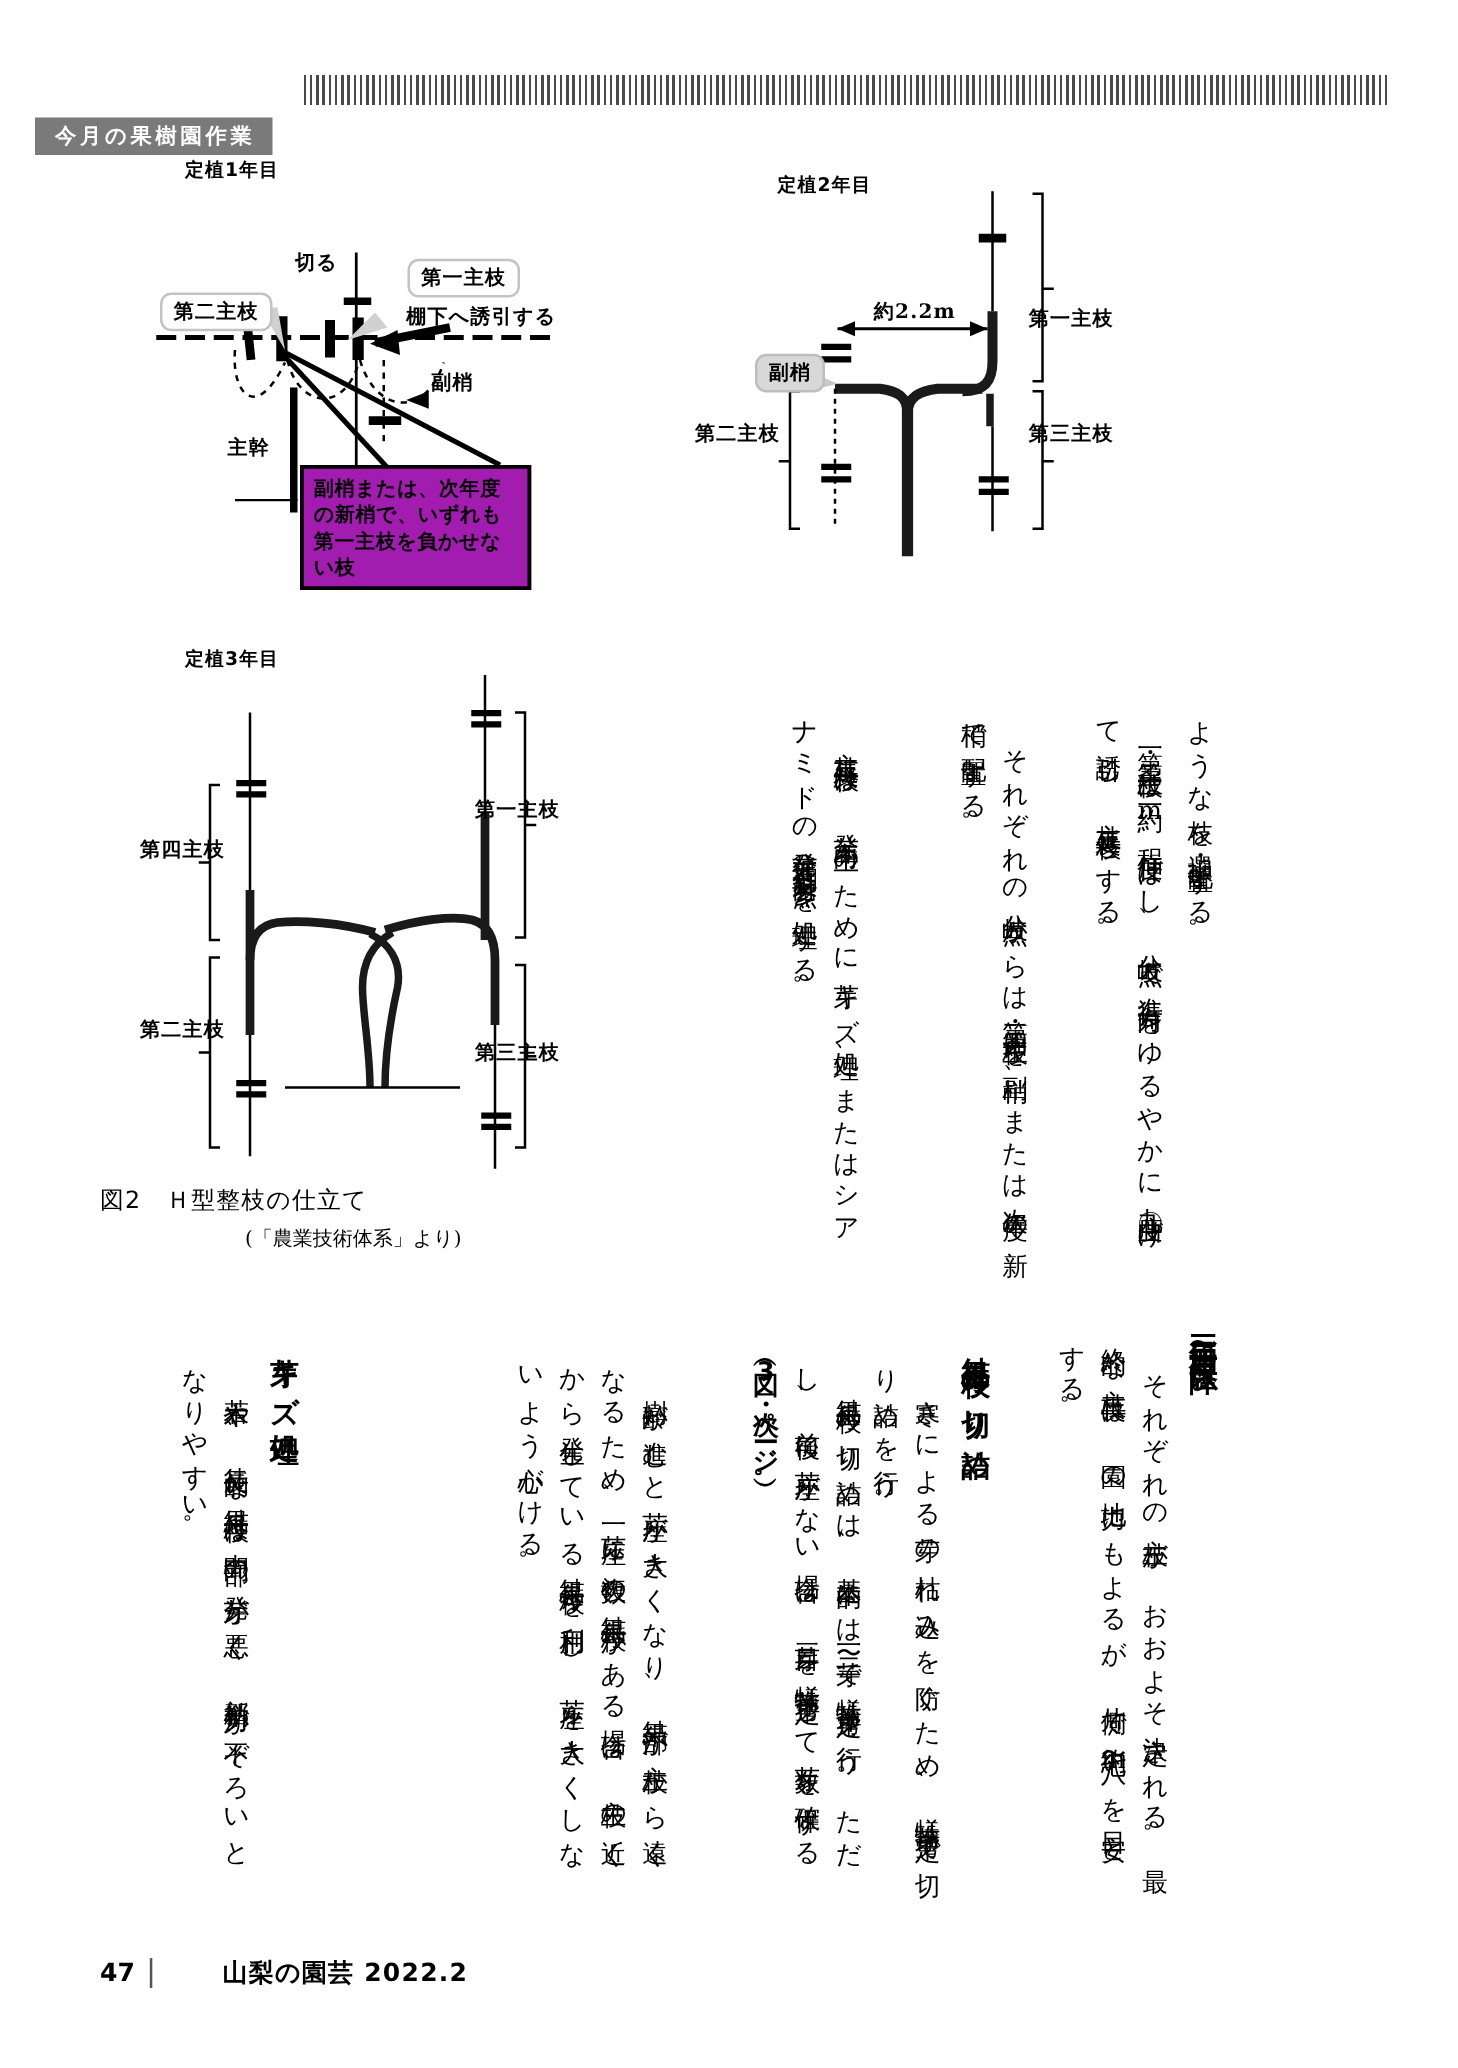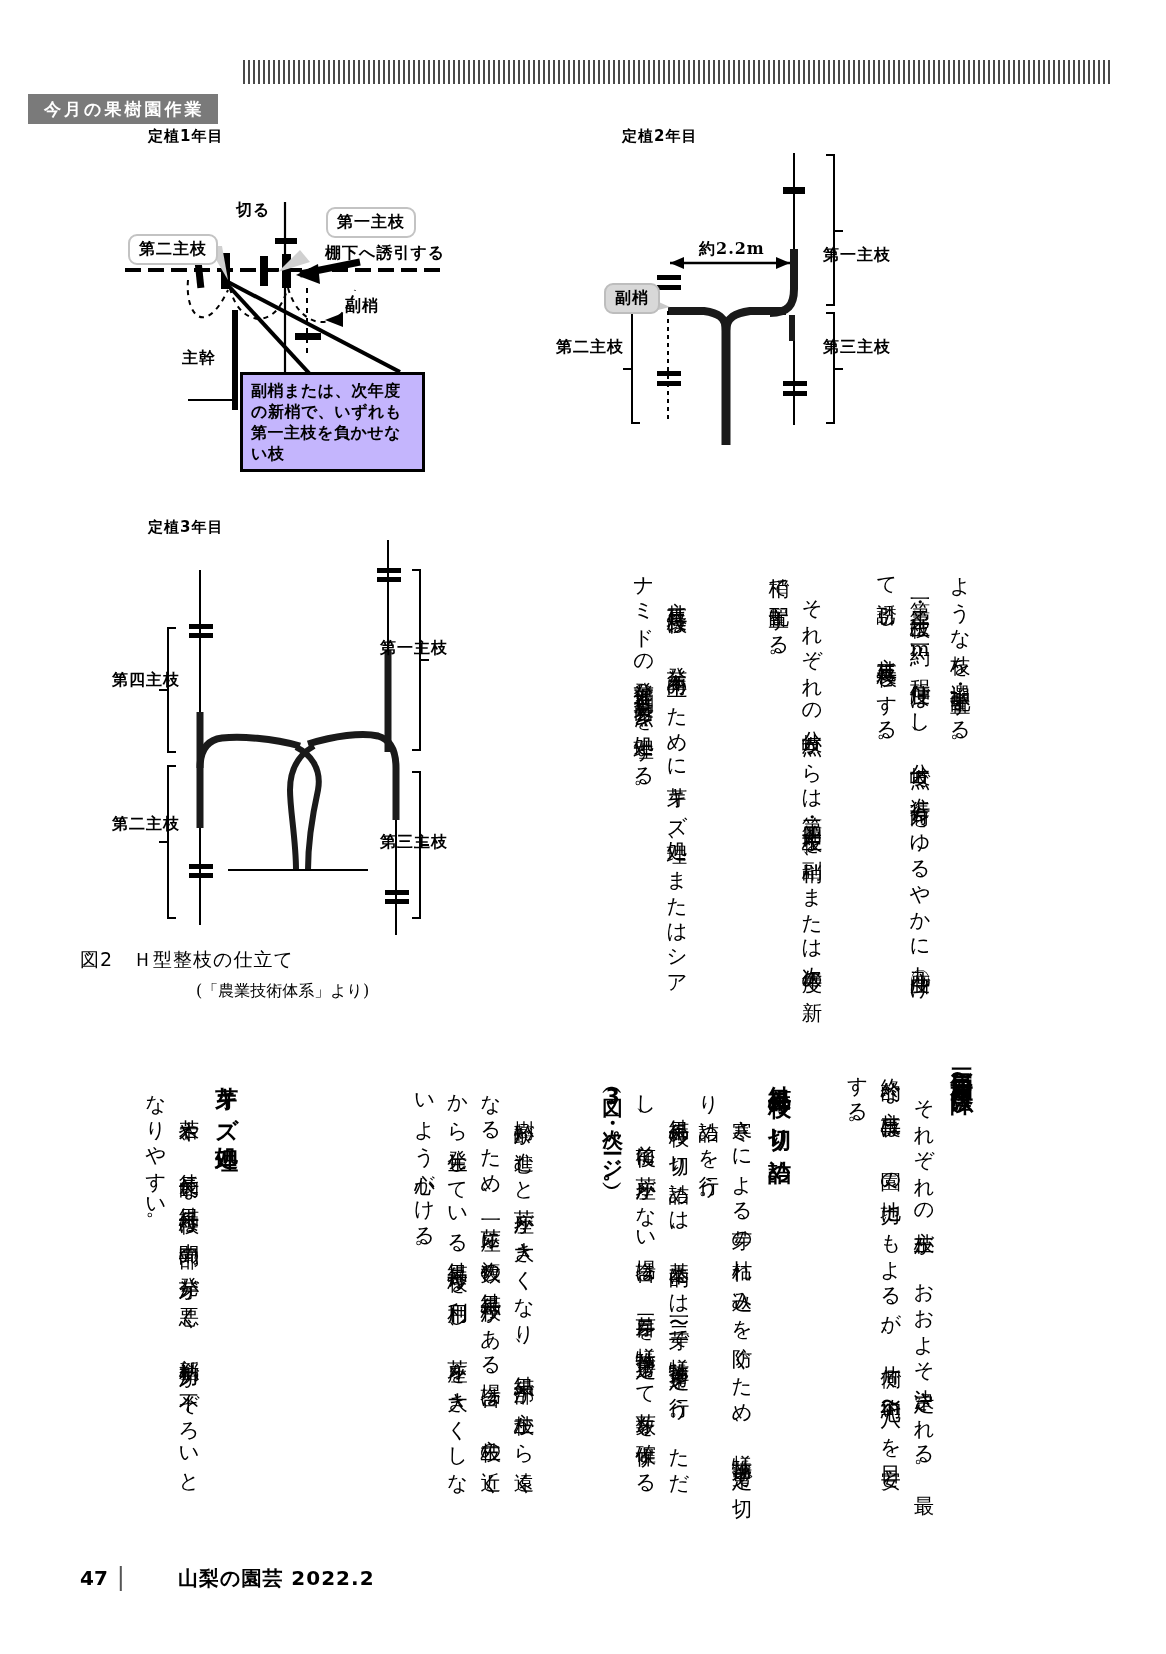--- a/index.html
+++ b/index.html
@@ -44,21 +44,21 @@
     position:absolute;
     background:#fff; border:2px solid #c3c3c3; border-radius:9px;
     font-family:"DejaVu Serif","Liberation Serif",serif;
     font-weight:bold; font-size:16px; letter-spacing:1px;
     padding:3px 9px; white-space:nowrap;
   }
   .callout.shade { background:#d8d8d8; border-color:#bdbdbd; }
 
   .boxnote {
     position:absolute;
-    border:3px solid #000; background:#c4b5fd;
+    border:3px solid #000; background:#a21caf;
     font-family:"DejaVu Serif","Liberation Serif",serif;
     font-weight:bold; font-size:16px; line-height:1.32;
     padding:5px 8px; letter-spacing:0.5px;
   }
 
   .fig-caption {
     position:absolute;
     font-family:"DejaVu Sans","Liberation Sans",sans-serif;
     font-weight:normal; font-size:19px; white-space:nowrap; letter-spacing:1px;
   }
@@ -147,21 +147,21 @@
   </svg>
 
   <div class="lbl" style="left:236px; top:200px;">切る</div>
   <div class="callout" style="left:326px; top:207px;">第一主枝</div>
   <div class="callout" style="left:128px; top:234px;">第二主枝</div>
   <div class="lbl" style="left:325px; top:243px;">棚下へ誘引する</div>
   <div class="lbl" style="left:345px; top:296px;">副梢</div>
   <div class="lbl" style="left:182px; top:348px;">主幹</div>
   <div class="boxnote" style="left:240px; top:372px; width:185px;">副梢または、次年度の新梢で、いずれも第一主枝を負かせない枝</div>
 
-  <div class="fig-title" style="left:622px; top:127px;">定植2年目</div>
+  <div class="fig-title" style="left:622px; top:139px;">定植2年目</div>
 
   <svg width="380" height="330" style="left:600px; top:145px;">
 
     <path d="M126 300 L126 180" stroke="#1a1a1a" stroke-width="9" fill="none"></path>
 
     <path d="M126 186 C126 172, 118 168, 104 166 L 68 166" stroke="#1a1a1a" stroke-width="8" fill="none"></path>
     <path d="M126 186 C126 172, 136 168, 150 166 L 186 166" stroke="#1a1a1a" stroke-width="8" fill="none"></path>
 
     <path d="M170 168 C 188 168, 194 160, 194 144 L 194 104" stroke="#1a1a1a" stroke-width="8" fill="none"></path>
 

